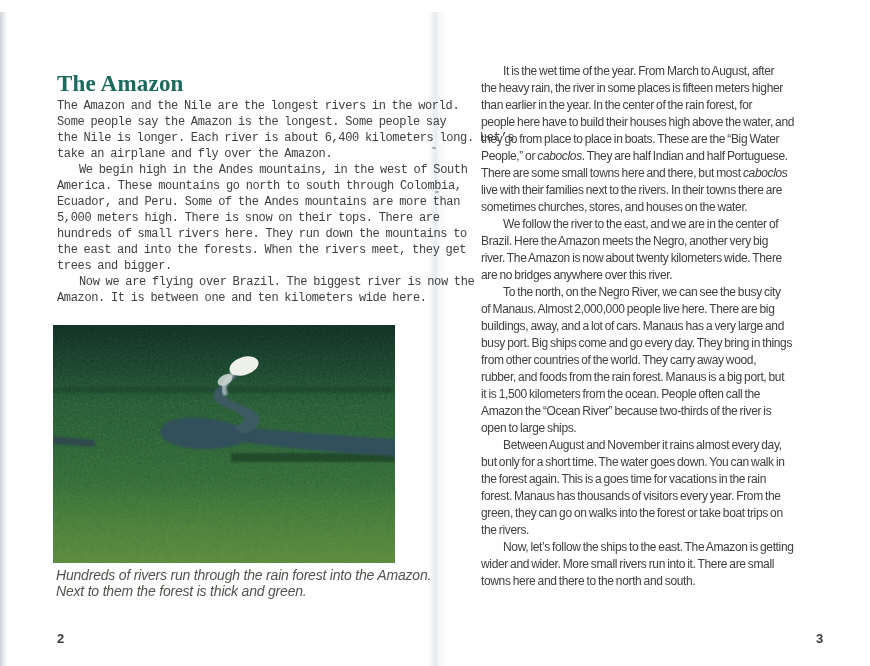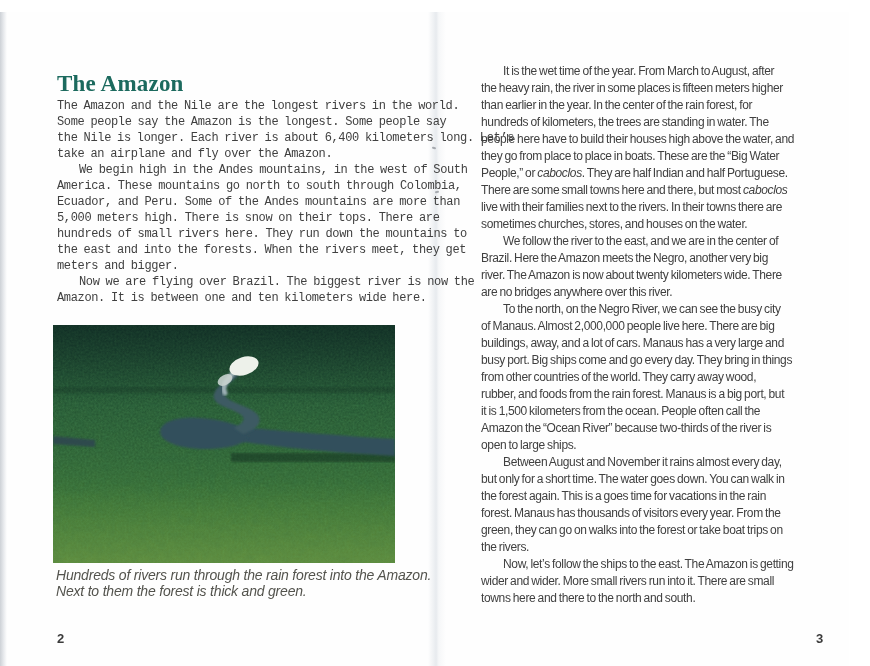--- a/index.html
+++ b/index.html
@@ -91,21 +91,21 @@
       <span class="line">the Nile is longer. Each river is about 6,400 kilometers long. Let’s</span>
       <span class="line">take an airplane and fly over the Amazon.</span>
     </p>
     <p class="para">
       <span class="line indent">We begin high in the Andes mountains, in the west of South</span>
       <span class="line">America. These mountains go north to south through Colombia,</span>
       <span class="line">Ecuador, and Peru. Some of the Andes mountains are more than</span>
       <span class="line">5,000 meters high. There is snow on their tops. There are</span>
       <span class="line">hundreds of small rivers here. They run down the mountains to</span>
       <span class="line">the east and into the forests. When the rivers meet, they get</span>
-      <span class="line">meters and bigger.</span>
+      <span class="line">trees and bigger.</span>
     </p>
     <p class="para">
       <span class="line indent">Now we are flying over Brazil. The biggest river is now the</span>
       <span class="line">Amazon. It is between one and ten kilometers wide here.</span>
     </p>
   </div>
 
   <figure class="photo" style="margin:0;" aria-label="Aerial photograph of the Amazon rain forest: a dark winding river with a small white sandbar cuts through an unbroken green tree canopy.">
     <svg width="342" height="238" viewBox="0 0 342 238" preserveAspectRatio="none">
       <defs>
@@ -166,21 +166,20 @@
     <span class="line">Next to them the forest is thick and green.</span>
   </figcaption>
 
   <div class="pagenum left">2</div>
 
   <div class="body-text body-right">
     <p class="para">
       <span class="line indent">It is the wet time of the year. From March to August, after</span>
       <span class="line">the heavy rain, the river in some places is fifteen meters higher</span>
       <span class="line">than earlier in the year. In the center of the rain forest, for</span>
-      <span class="line">hundreds of kilometers, the trees are standing in water. The</span>
       <span class="line">people here have to build their houses high above the water, and</span>
       <span class="line">they go from place to place in boats. These are the “Big Water</span>
       <span class="line"><span>People,” or </span><em>caboclos</em><span>. They are half Indian and half Portuguese.</span></span>
       <span class="line"><span>There are some small towns here and there, but most </span><em>caboclos</em><span></span></span>
       <span class="line">live with their families next to the rivers. In their towns there are</span>
       <span class="line">sometimes churches, stores, and houses on the water.</span>
     </p>
     <p class="para">
       <span class="line indent">We follow the river to the east, and we are in the center of</span>
       <span class="line">Brazil. Here the Amazon meets the Negro, another very big</span>

